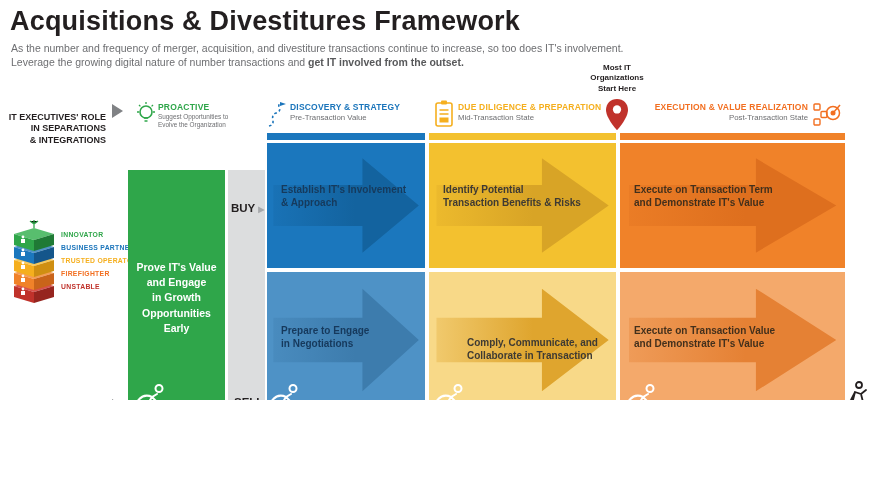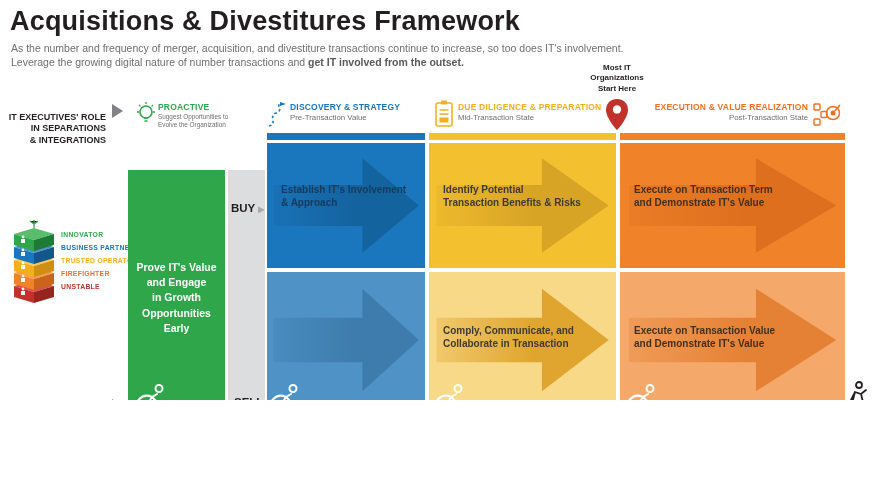--- a/index.html
+++ b/index.html
@@ -178,24 +178,26 @@
 Transaction Benefits &amp; Risks</div>
   </div>
   <div class="cell" style="left:620px;top:143px;width:225px;height:125px;background:#f08229;">
     <div class="arrow" style="background:linear-gradient(90deg,rgba(222,111,30,.3),#de6f1e 55%);"></div>
     <div class="cell-text prewrap" style="top:40px;color:#43301c;">Execute on Transaction Term
 and Demonstrate IT's Value</div>
   </div>
 
   <div class="cell" style="left:267px;top:272px;width:158px;height:136px;background:#4e92c6;">
     <div class="arrow" style="background:linear-gradient(90deg,rgba(61,124,173,.3),#3d7cad 55%);"></div>
+    <div class="cell-text prewrap" style="top:52px;color:#16395c;">Prepare to Engage
+in Negotiations</div>
   </div>
   <div class="cell" style="left:429px;top:272px;width:187px;height:136px;background:#f8d988;">
     <div class="arrow" style="background:linear-gradient(90deg,rgba(223,165,46,.3),#dfa52e 55%);"></div>
-    <div class="cell-text prewrap" style="top:52px;color:#3e3a33;">Comply, Communicate, and
+    <div class="cell-text prewrap" style="top:64px;color:#3e3a33;margin-left:24px;">Comply, Communicate, and
 Collaborate in Transaction</div>
   </div>
   <div class="cell" style="left:620px;top:272px;width:225px;height:136px;background:#f4a96b;">
     <div class="arrow" style="background:linear-gradient(90deg,rgba(229,129,52,.35),#e58134 55%);"></div>
     <div class="cell-text prewrap" style="top:52px;color:#43301c;">Execute on Transaction Value
 and Demonstrate IT's Value</div>
   </div>
 
   <div class="tl-line"></div>
 

